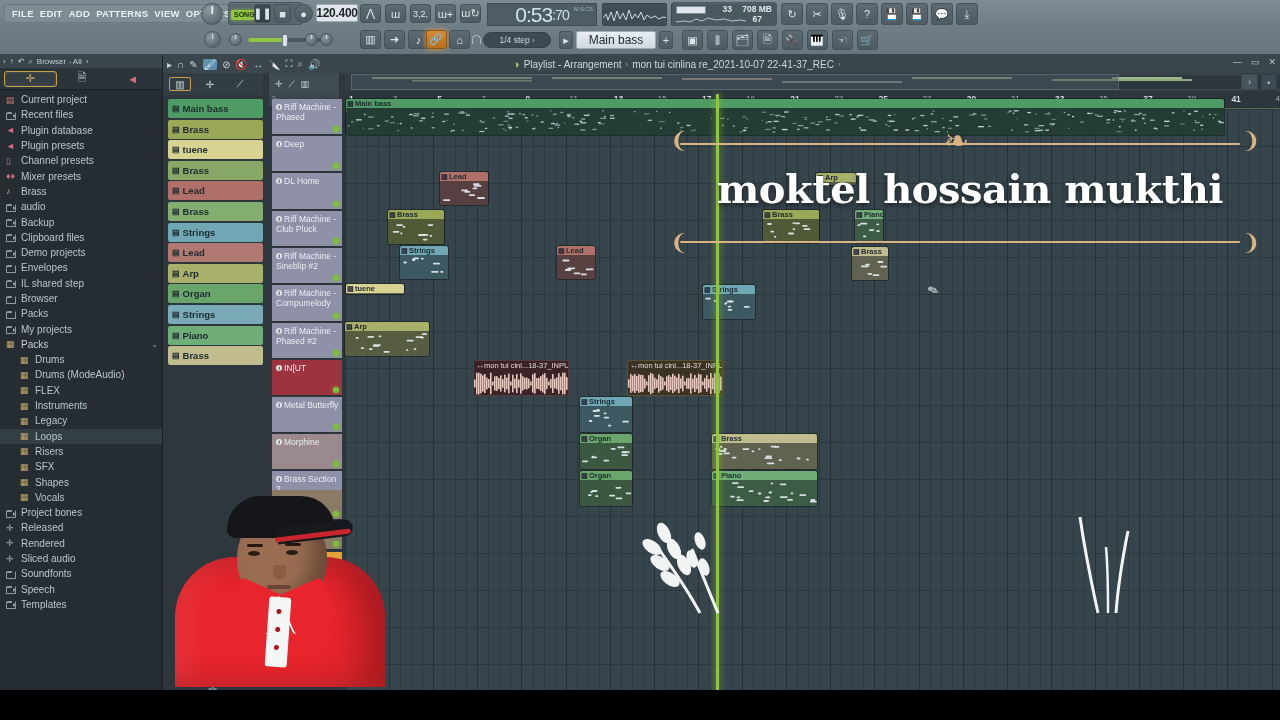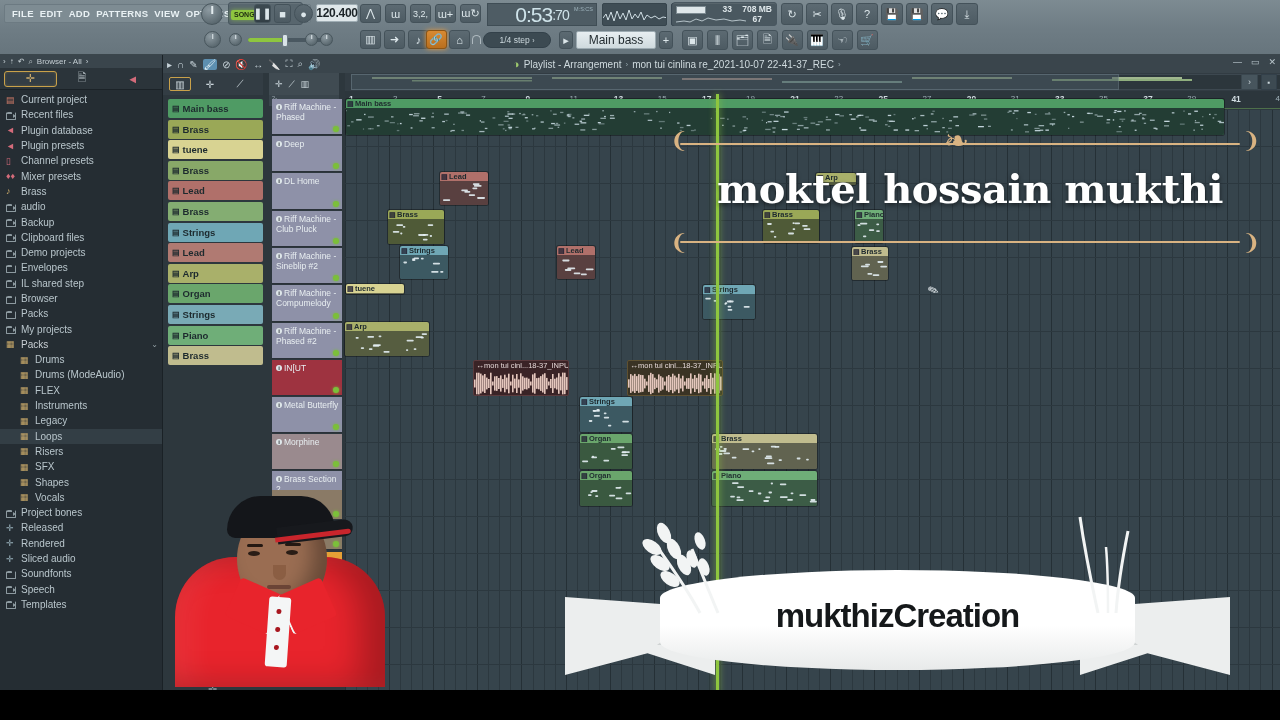--- a/index.html
+++ b/index.html
@@ -1410,28 +1410,20 @@
   <div class="frame-line" style="left:680px;top:143px;width:560px;"></div>
   <div class="frame-line" style="left:680px;top:241px;width:560px;"></div>
   <div class="curl" style="left:944px;top:126px;">❧</div>
   <div class="curl" style="left:670px;top:130px;font-size:22px;">❨</div>
   <div class="curl" style="left:1242px;top:130px;font-size:22px;">❩</div>
   <div class="curl" style="left:670px;top:232px;font-size:22px;">❨</div>
   <div class="curl" style="left:1242px;top:232px;font-size:22px;">❩</div>
 
   <div class="ovl-title">moktel hossain mukthi</div>
 
-  <div class="banner">
-    <div class="bn-tail l"></div>
-    <div class="bn-tail r"></div>
-    <div class="bn-fold l"></div>
-    <div class="bn-fold r"></div>
-    <div class="bn-ribbon"></div>
-    <div class="bn-text">mukthizCreation</div>
-  </div>
 
   <svg style="position:absolute;left:630px;top:505px;" width="110" height="110" viewBox="0 0 110 110">
     <path d="M70 108 C55 80 40 60 26 40" stroke="#f2f4f4" stroke-width="3" fill="none"></path>
     <g fill="#f2f4f4">
       <ellipse cx="34" cy="28" rx="6" ry="11" transform="rotate(-25 34 28)"></ellipse>
       <ellipse cx="22" cy="42" rx="6" ry="11" transform="rotate(-55 22 42)"></ellipse>
       <ellipse cx="44" cy="44" rx="6" ry="11" transform="rotate(-25 44 44)"></ellipse>
       <ellipse cx="30" cy="58" rx="6" ry="11" transform="rotate(-55 30 58)"></ellipse>
       <ellipse cx="54" cy="60" rx="6" ry="11" transform="rotate(-25 54 60)"></ellipse>
       <ellipse cx="40" cy="74" rx="6" ry="11" transform="rotate(-55 40 74)"></ellipse>

